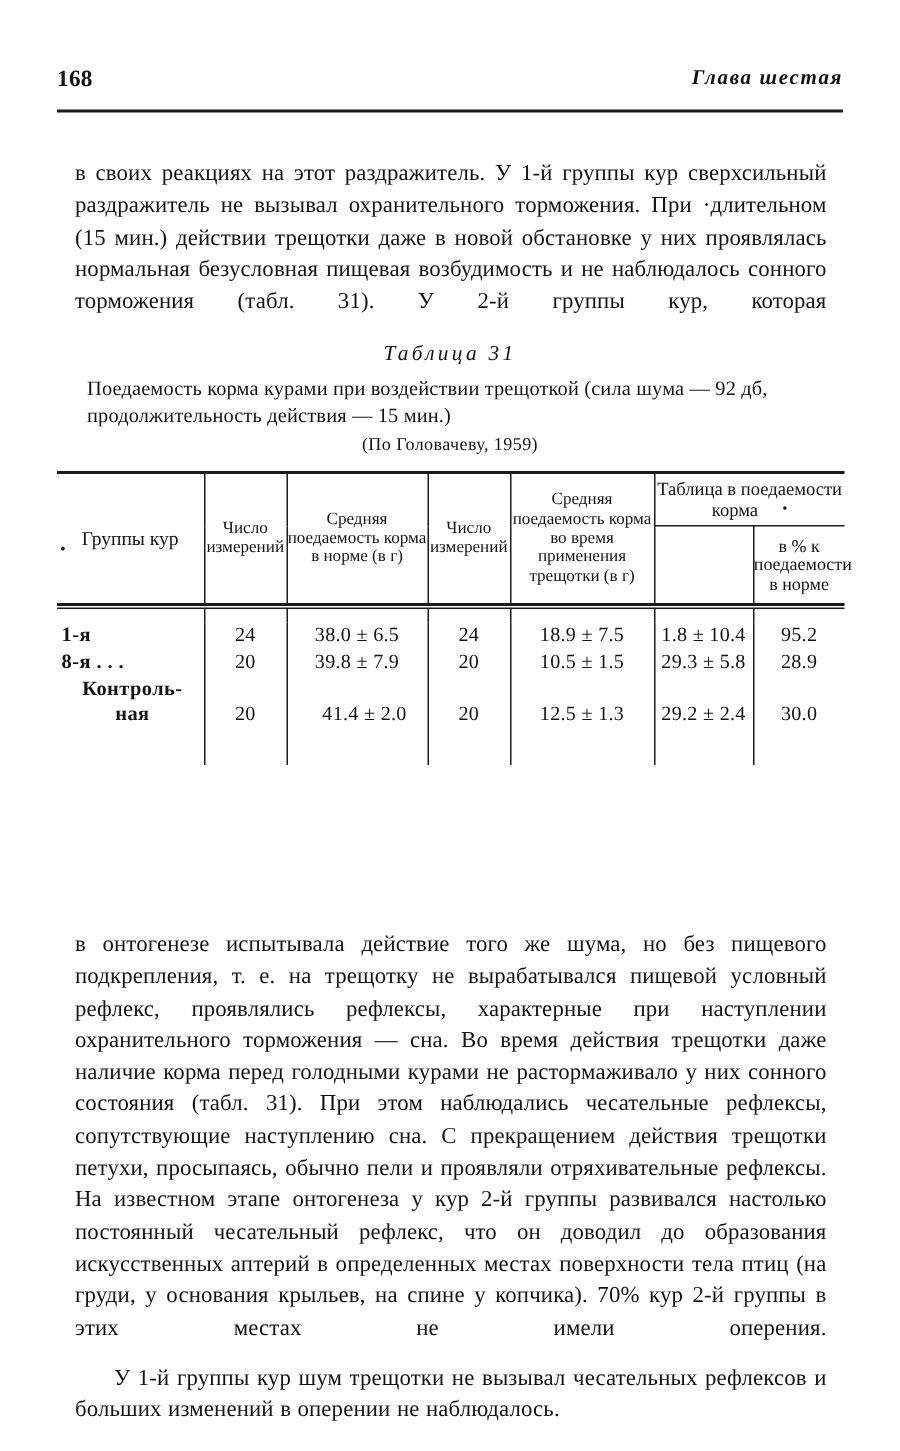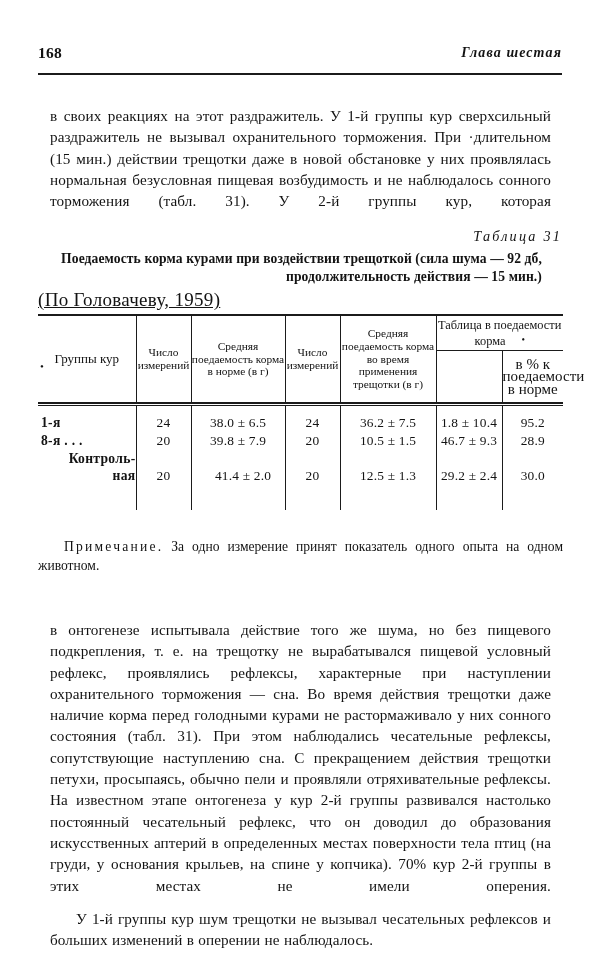--- a/index.html
+++ b/index.html
@@ -80,45 +80,44 @@
 
   #para-top { top: 93px; }
   #para-bottom { top: 607px; }
 
   
   .tbl-number {
     position: absolute;
     top: 228px;
     left: 38px;
     right: 38px;
-    text-align: right;
+    text-align: center;
     font-size: 14.2px;
     font-style: italic;
     letter-spacing: 2.2px;
   }
   .tbl-title {
     position: absolute;
     top: 250px;
     left: 58px;
     right: 58px;
-    text-align: right;
+    text-align: left;
     font-size: 13.6px;
-    font-weight: bold;
+    font-weight: normal;
     line-height: 18px;
     letter-spacing: .1px;
   }
   .tbl-source {
     position: absolute;
     top: 289px;
     left: 38px;
     right: 38px;
-    text-align: left;
-    font-size: 19px;
+    text-align: center;
+    font-size: 12px;
     letter-spacing: .3px;
-    text-decoration: underline;
   }
 
   
   .tbl-wrap {
     position: absolute;
     top: 314px;
     left: 38px;
     width: 525px;
   }
   .rule-top {
@@ -164,21 +163,21 @@
   .span-head {
     font-size: 12.4px;
     line-height: 14.5px;
     height: 34px;
     padding-bottom: 3px;
     border-bottom: 1.2px solid #1b1b1b;
   }
   .sub-blank { height: 50px; }
   .sub-pct {
     height: 50px;
-    font-size: 15px;
+    font-size: 12px;
     line-height: 12.6px;
     padding: 2px 3px;
   }
 
   tbody td {
     height: 17.4px;
     font-size: 13.4px;
     letter-spacing: .2px;
   }
   tbody td.grp-cell {
@@ -293,37 +292,37 @@
           <td class="vl"></td>
           <td class="vl"></td>
           <td class="vl"></td>
         </tr>
 
         <tr>
           <td class="grp-cell">1-я</td>
           <td class="vl">24</td>
           <td class="vl">38.0 ± 6.5</td>
           <td class="vl">24</td>
-          <td class="vl">36.2 ± 7.5</td>
+          <td class="vl">18.9 ± 7.5</td>
           <td class="vl">1.8 ±  10.4</td>
           <td class="vl">95.2</td>
         </tr>
 
         <tr>
           <td class="grp-cell">8-я  . . .</td>
           <td class="vl">20</td>
           <td class="vl">39.8 ± 7.9</td>
           <td class="vl">20</td>
           <td class="vl">10.5 ± 1.5</td>
-          <td class="vl">46.7 ±   9.3</td>
+          <td class="vl">29.3 ±   5.8</td>
           <td class="vl">28.9</td>
         </tr>
 
         <tr>
-          <td class="grp-cell" style="white-space:pre-line; line-height:17px; text-align:right;">Контроль-
+          <td class="grp-cell" style="white-space:pre-line; line-height:17px; text-align:center;">Контроль-
 ная</td>
           <td class="vl" style="vertical-align:bottom; padding-bottom:1px;">20</td>
           <td class="vl" style="vertical-align:bottom; padding-bottom:1px;padding-left:10px;">41.4 ± 2.0</td>
           <td class="vl" style="vertical-align:bottom; padding-bottom:1px;">20</td>
           <td class="vl" style="vertical-align:bottom; padding-bottom:1px;">12.5 ± 1.3</td>
           <td class="vl" style="vertical-align:bottom; padding-bottom:1px;margin-left:28px;">29.2 ±   2.4</td>
           <td class="vl" style="vertical-align:bottom; padding-bottom:1px;">30.0</td>
         </tr>
 
         <tr class="tail-row">
@@ -332,23 +331,19 @@
           <td class="vl"></td>
           <td class="vl"></td>
           <td class="vl"></td>
           <td class="vl"></td>
           <td class="vl"></td>
         </tr>
       </tbody>
     </table>
   </div>
 
-  <div class="note">
-    <span class="lbl">Примечание.</span>
-    <span>За одно измерение принят показатель одного опыта на одном животном.</span>
-  </div>
 
   <div class="textblock" id="para-bottom">
     <p>в онтогенезе испытывала действие того же шума, но без пищевого подкрепления, т. е. на трещотку не вырабатывался пищевой условный рефлекс, проявлялись рефлексы, характерные при наступлении охранительного торможения — сна. Во время действия трещотки даже наличие корма перед голодными курами не растормаживало у них сонного состояния (табл. 31). При этом наблюдались чесательные рефлексы, сопутствующие наступлению сна. С прекращением действия трещотки петухи, просыпаясь, обычно пели и проявляли отряхивательные рефлексы. На известном этапе онтогенеза у кур 2-й группы развивался настолько постоянный чесательный рефлекс, что он доводил до образования искусственных аптерий в определенных местах поверхности тела птиц (на груди, у основания крыльев, на спине у копчика). 70% кур 2-й группы в этих местах не имели оперения.</p>
     <p class="indent last-nojust">У 1-й группы кур шум трещотки не вызывал чесательных рефлексов и больших изменений в оперении не наблюдалось.</p>
   </div>
 
 </div>
 
 </body></html>

